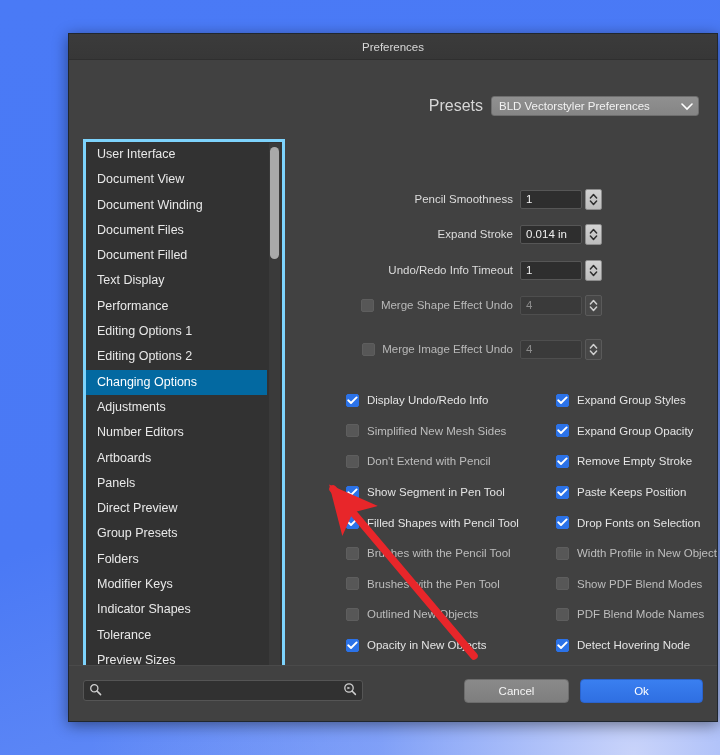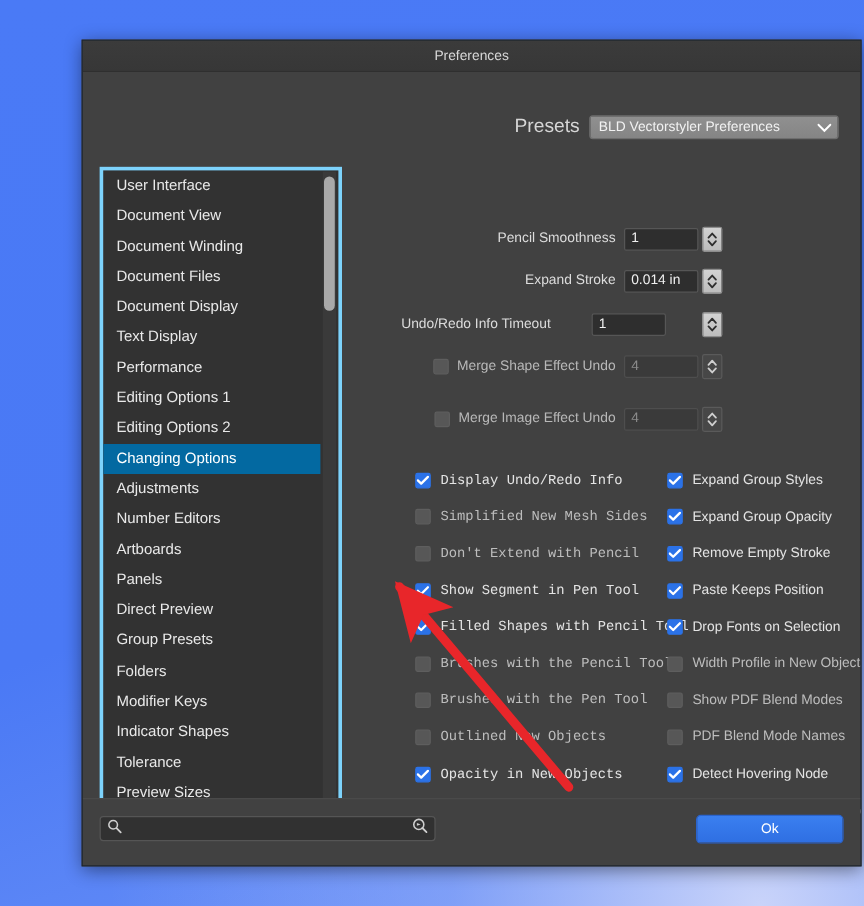--- a/index.html
+++ b/index.html
@@ -195,21 +195,21 @@
   .cb svg { display: block; }
   .num-row .cb { margin-right: 7px; }
 
   
   #cbgrid {
     position: absolute;
     left: 0; top: 246px;
     width: 408px;
   }
   .cbcol { position: absolute; top: 0; }
-  .cbcol.left { left: 52px; font-family: Liberation Mono, monospace; }
+  .cbcol.left { left: 52px; }
   .cbcol.right { left: 262px; }
   .cbrow {
     height: 30.6px;
     display: flex;
     align-items: center;
   }
   .cbrow .cb-label {
     font-size: 11.5px;
     color: #e4e4e4;
     margin-left: 8px;
@@ -298,21 +298,21 @@
       </span>
     </div>
   </div>
 
   <div id="sidebar">
     <div id="sidebar-list">
         <div class="side-item"><span>User Interface</span></div>
         <div class="side-item"><span>Document View</span></div>
         <div class="side-item"><span>Document Winding</span></div>
         <div class="side-item"><span>Document Files</span></div>
-        <div class="side-item"><span>Document Display</span></div>
+        <div class="side-item"><span>Document Filled</span></div>
         <div class="side-item"><span>Text Display</span></div>
         <div class="side-item"><span>Performance</span></div>
         <div class="side-item"><span>Editing Options 1</span></div>
         <div class="side-item"><span>Editing Options 2</span></div>
         <div class="side-item selected"><span>Changing Options</span></div>
         <div class="side-item"><span>Adjustments</span></div>
         <div class="side-item"><span>Number Editors</span></div>
         <div class="side-item"><span>Artboards</span></div>
         <div class="side-item"><span>Panels</span></div>
         <div class="side-item"><span>Direct Preview</span></div>
@@ -347,21 +347,21 @@
           <span class="numfield">
             <span>0.014 in</span>
           </span>
           <span class="stepper">
             <svg width="9" height="13" viewBox="0 0 9 13">
               <path d="M1.4 5 L4.5 1.6 L7.6 5" stroke="#2e2e2e" stroke-width="1.5" fill="none" stroke-linecap="round" stroke-linejoin="round"></path>
               <path d="M1.4 8 L4.5 11.4 L7.6 8" stroke="#2e2e2e" stroke-width="1.5" fill="none" stroke-linecap="round" stroke-linejoin="round"></path>
             </svg>
           </span>
         </div>
-        <div class="num-row" style="top: 121px; left: 0px; width: 308px; justify-content: flex-end; gap: 27px;">
+        <div class="num-row" style="top: 121px; left: 0px; width: 308px; justify-content: flex-end;">
           <span class="nr-label">Undo/Redo Info Timeout</span>
           <span class="numfield">
             <span>1</span>
           </span>
           <span class="stepper">
             <svg width="9" height="13" viewBox="0 0 9 13">
               <path d="M1.4 5 L4.5 1.6 L7.6 5" stroke="#2e2e2e" stroke-width="1.5" fill="none" stroke-linecap="round" stroke-linejoin="round"></path>
               <path d="M1.4 8 L4.5 11.4 L7.6 8" stroke="#2e2e2e" stroke-width="1.5" fill="none" stroke-linecap="round" stroke-linejoin="round"></path>
             </svg>
           </span>
@@ -539,20 +539,23 @@
       </span>
       <span class="sf-input"></span>
       <span>
         <svg width="14" height="14" viewBox="0 0 14 14">
             <circle cx="6" cy="6" r="4.2" stroke="#cfcfcf" stroke-width="1.3" fill="none"></circle>
             <path d="M4.4 4.8 L7.6 6 L4.4 7.2 Z" fill="#cfcfcf"></path>
             <line x1="9" y1="9" x2="12.4" y2="12.4" stroke="#cfcfcf" stroke-width="1.5" stroke-linecap="round"></line>
           </svg>
       </span>
     </div>
+    <div class="btn" id="cancel-btn">
+      <span>Cancel</span>
+    </div>
     <div class="btn" id="ok-btn">
       <span>Ok</span>
     </div>
   </div>
 
 </div>
 
 <svg id="arrow-overlay" viewBox="0 0 720 755">
   <defs>
     <marker id="ahead" markerWidth="7" markerHeight="7" refX="5.6" refY="3.5" orient="auto">

